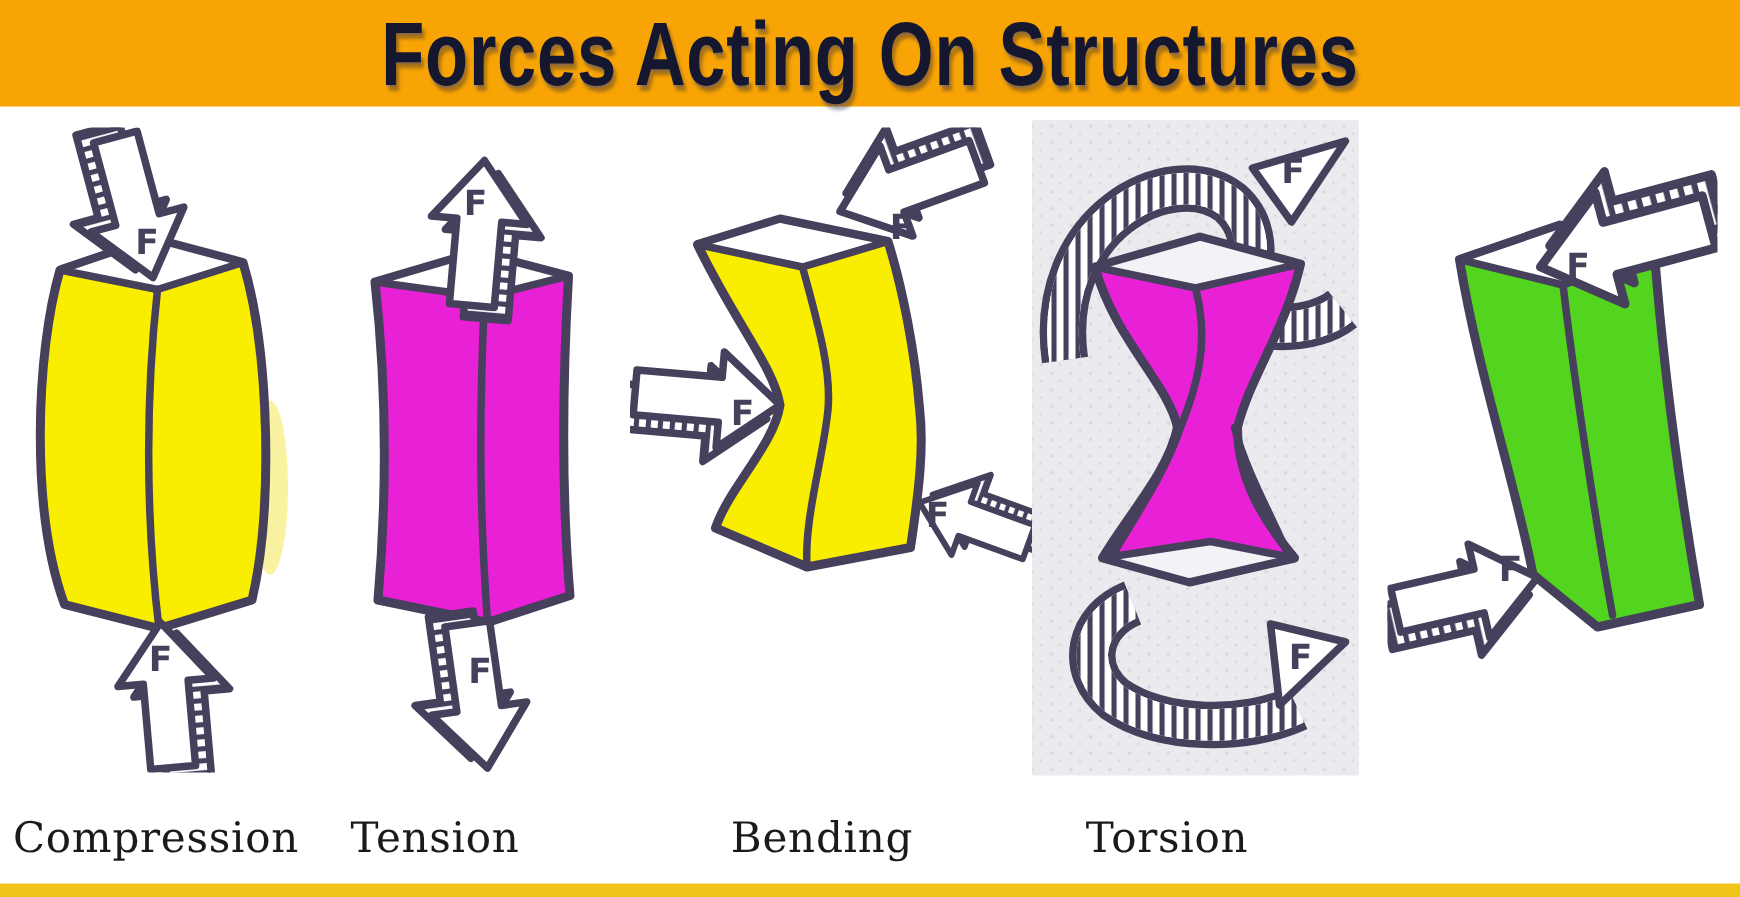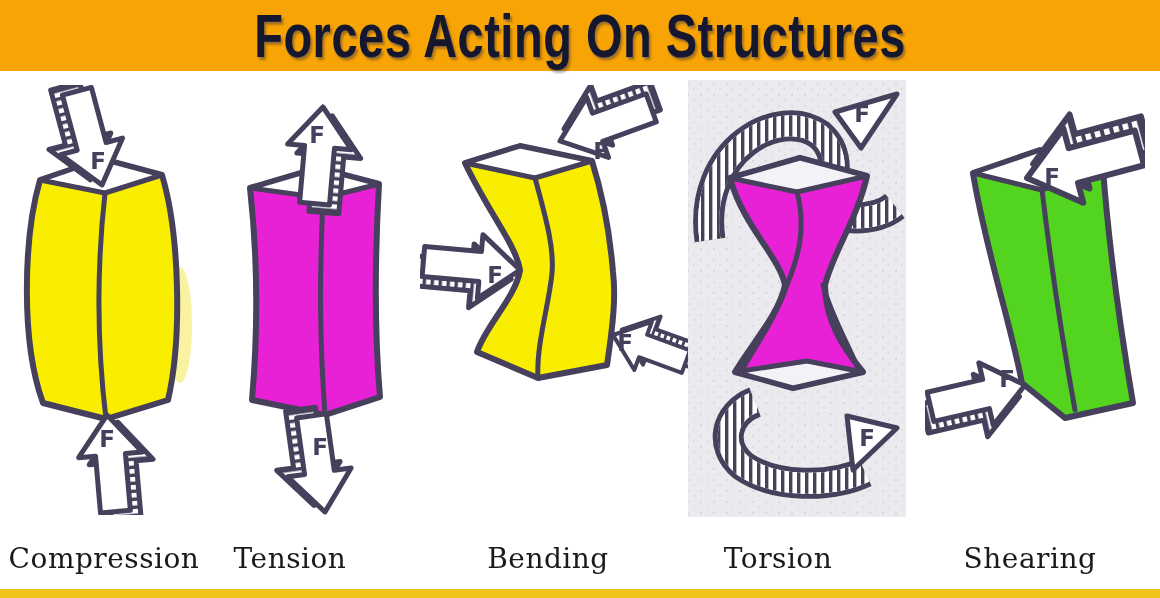--- a/index.html
+++ b/index.html
@@ -200,16 +200,15 @@
       <path class="o" fill="url(#sh-h)" transform="translate(-10,-8)" d="M0 0 L-32 -40 L-15 -40 L-15 -97 L15 -97 L15 -40 L32 -40 Z"></path>
       <path class="o aw" d="M0 0 L-32 -40 L-15 -40 L-15 -97 L15 -97 L15 -40 L32 -40 Z"></path>
     </g>
     <text class="f" x="82" y="302">F</text>
   </svg>
 
   <div class="fig-label" style="left:104px">Compression</div>
   <div class="fig-label" style="left:290px">Tension</div>
   <div class="fig-label" style="left:778px">Torsion</div>
   <div class="fig-label" style="left:548px">Bending</div>
-  <div class="fig-label" style="left:1030px">Shearing</div>
 
   <div id="footer-bar"></div>
 </div>
 
 </body></html>

